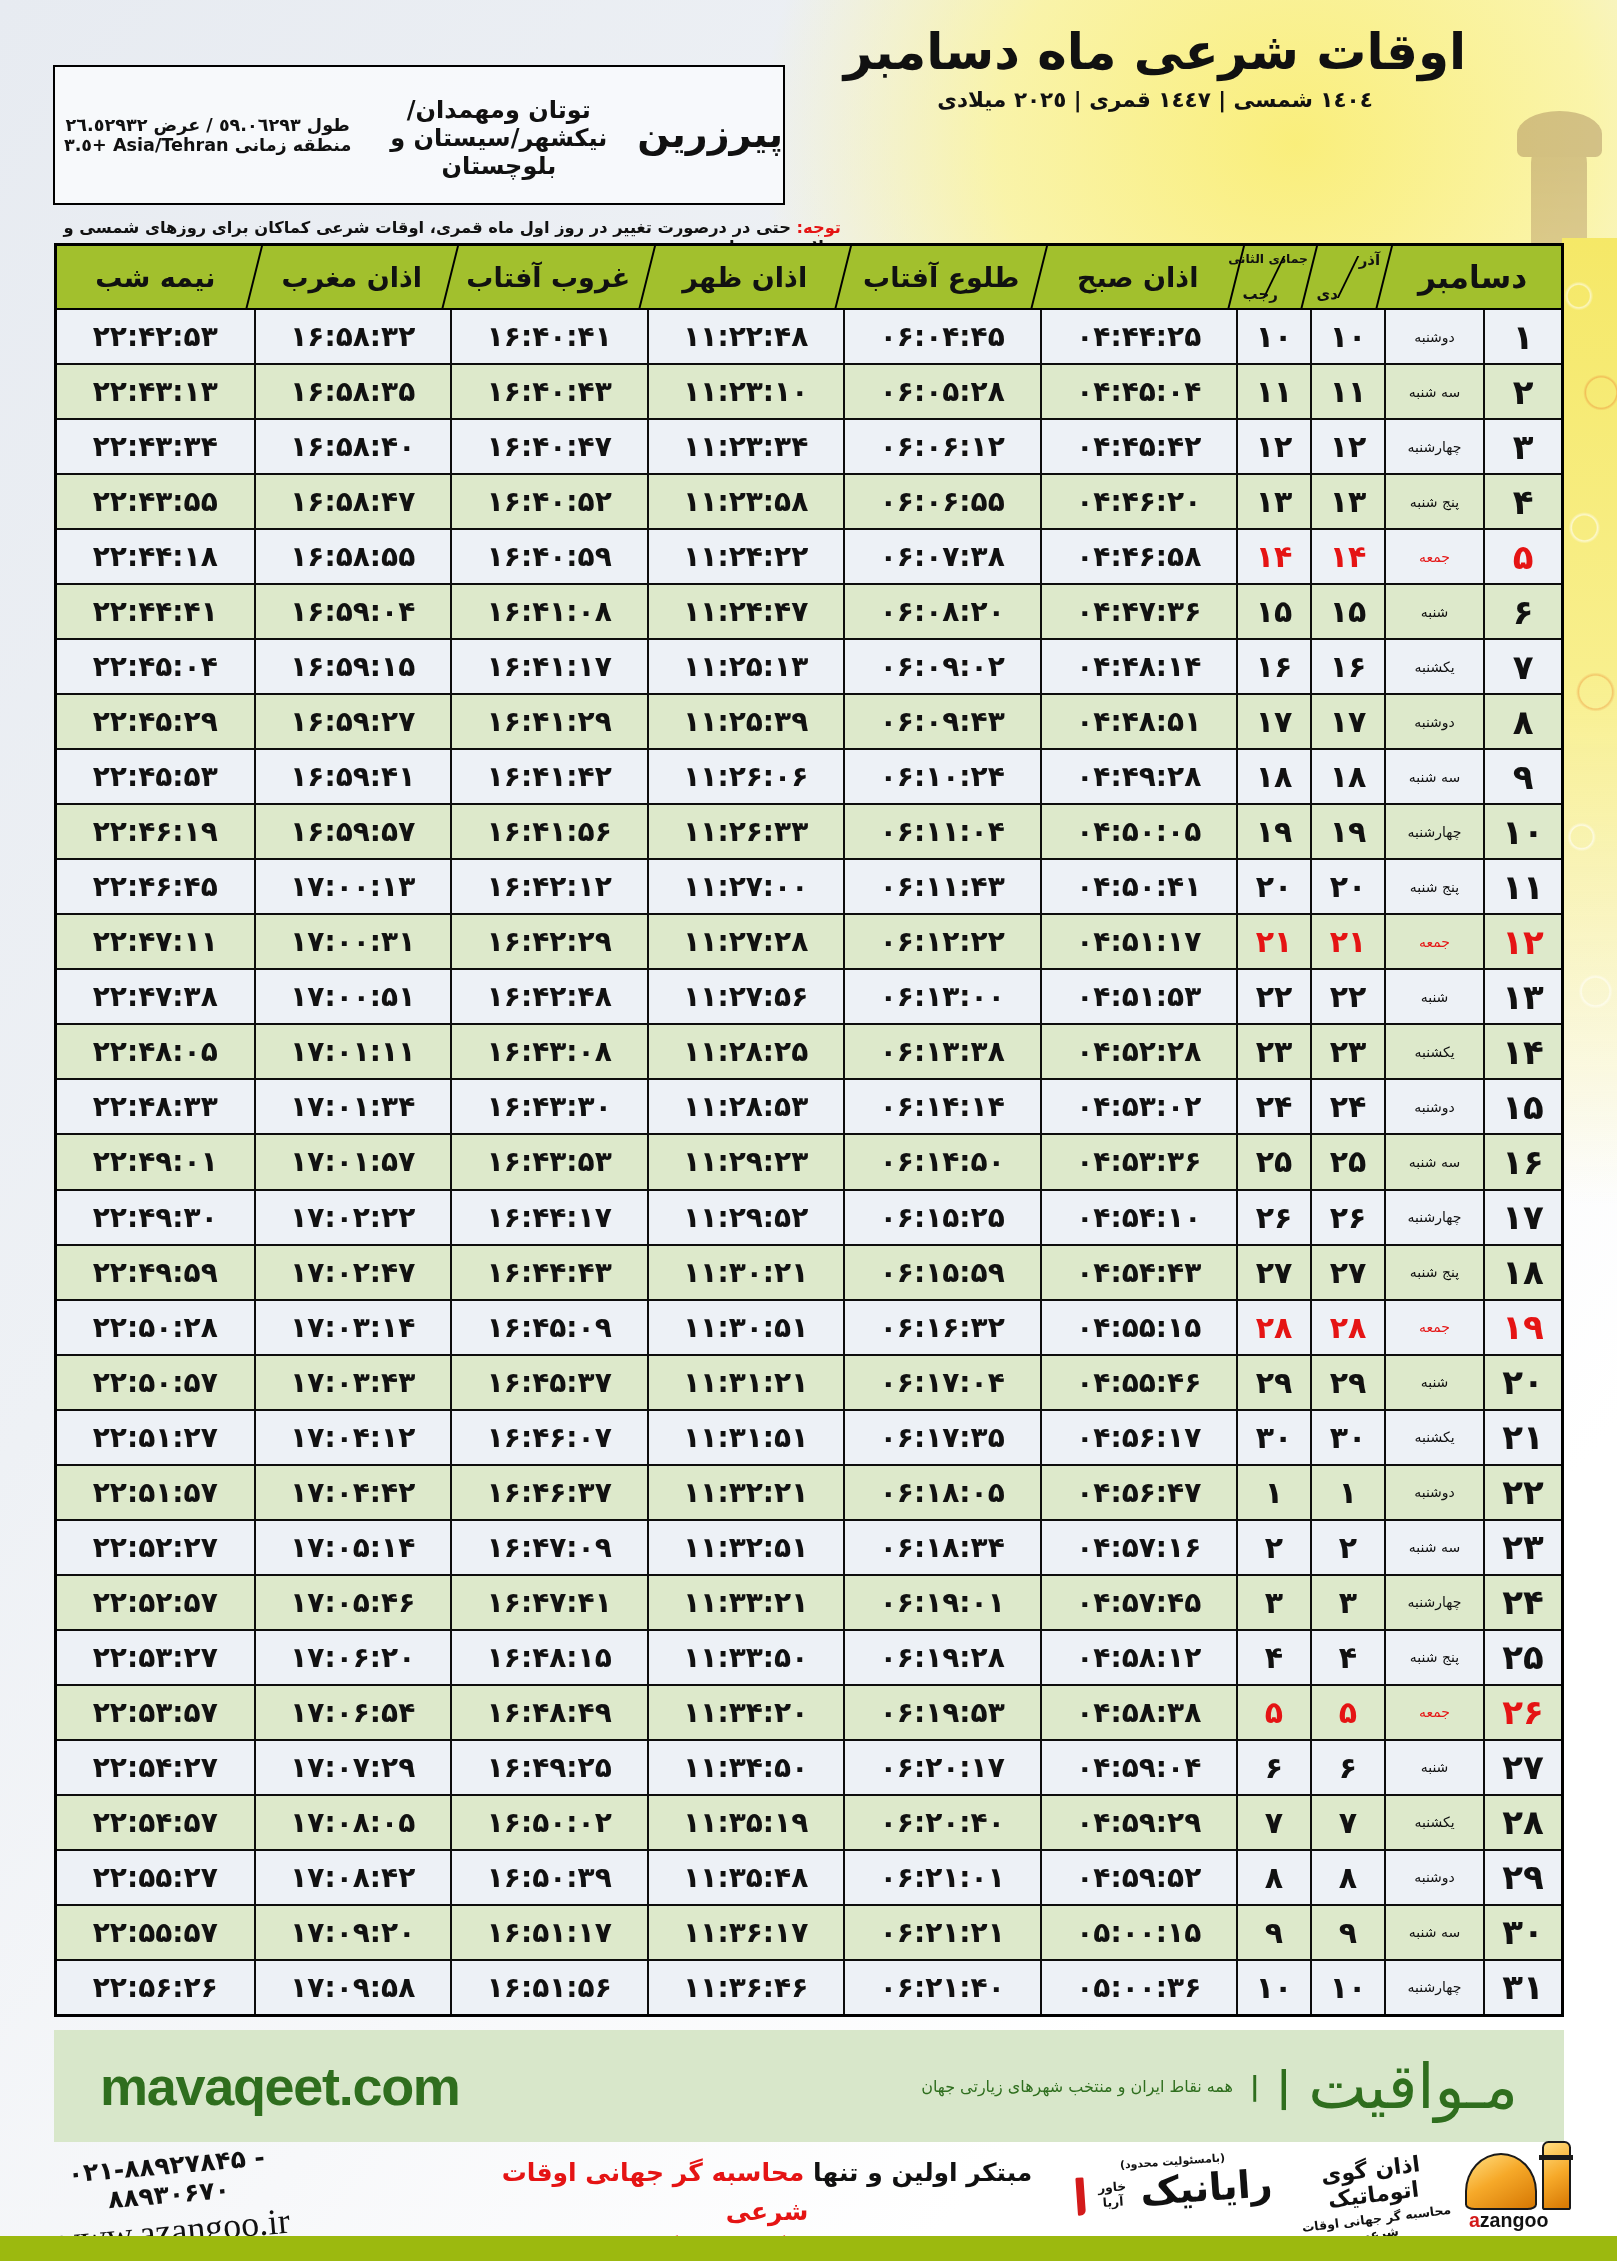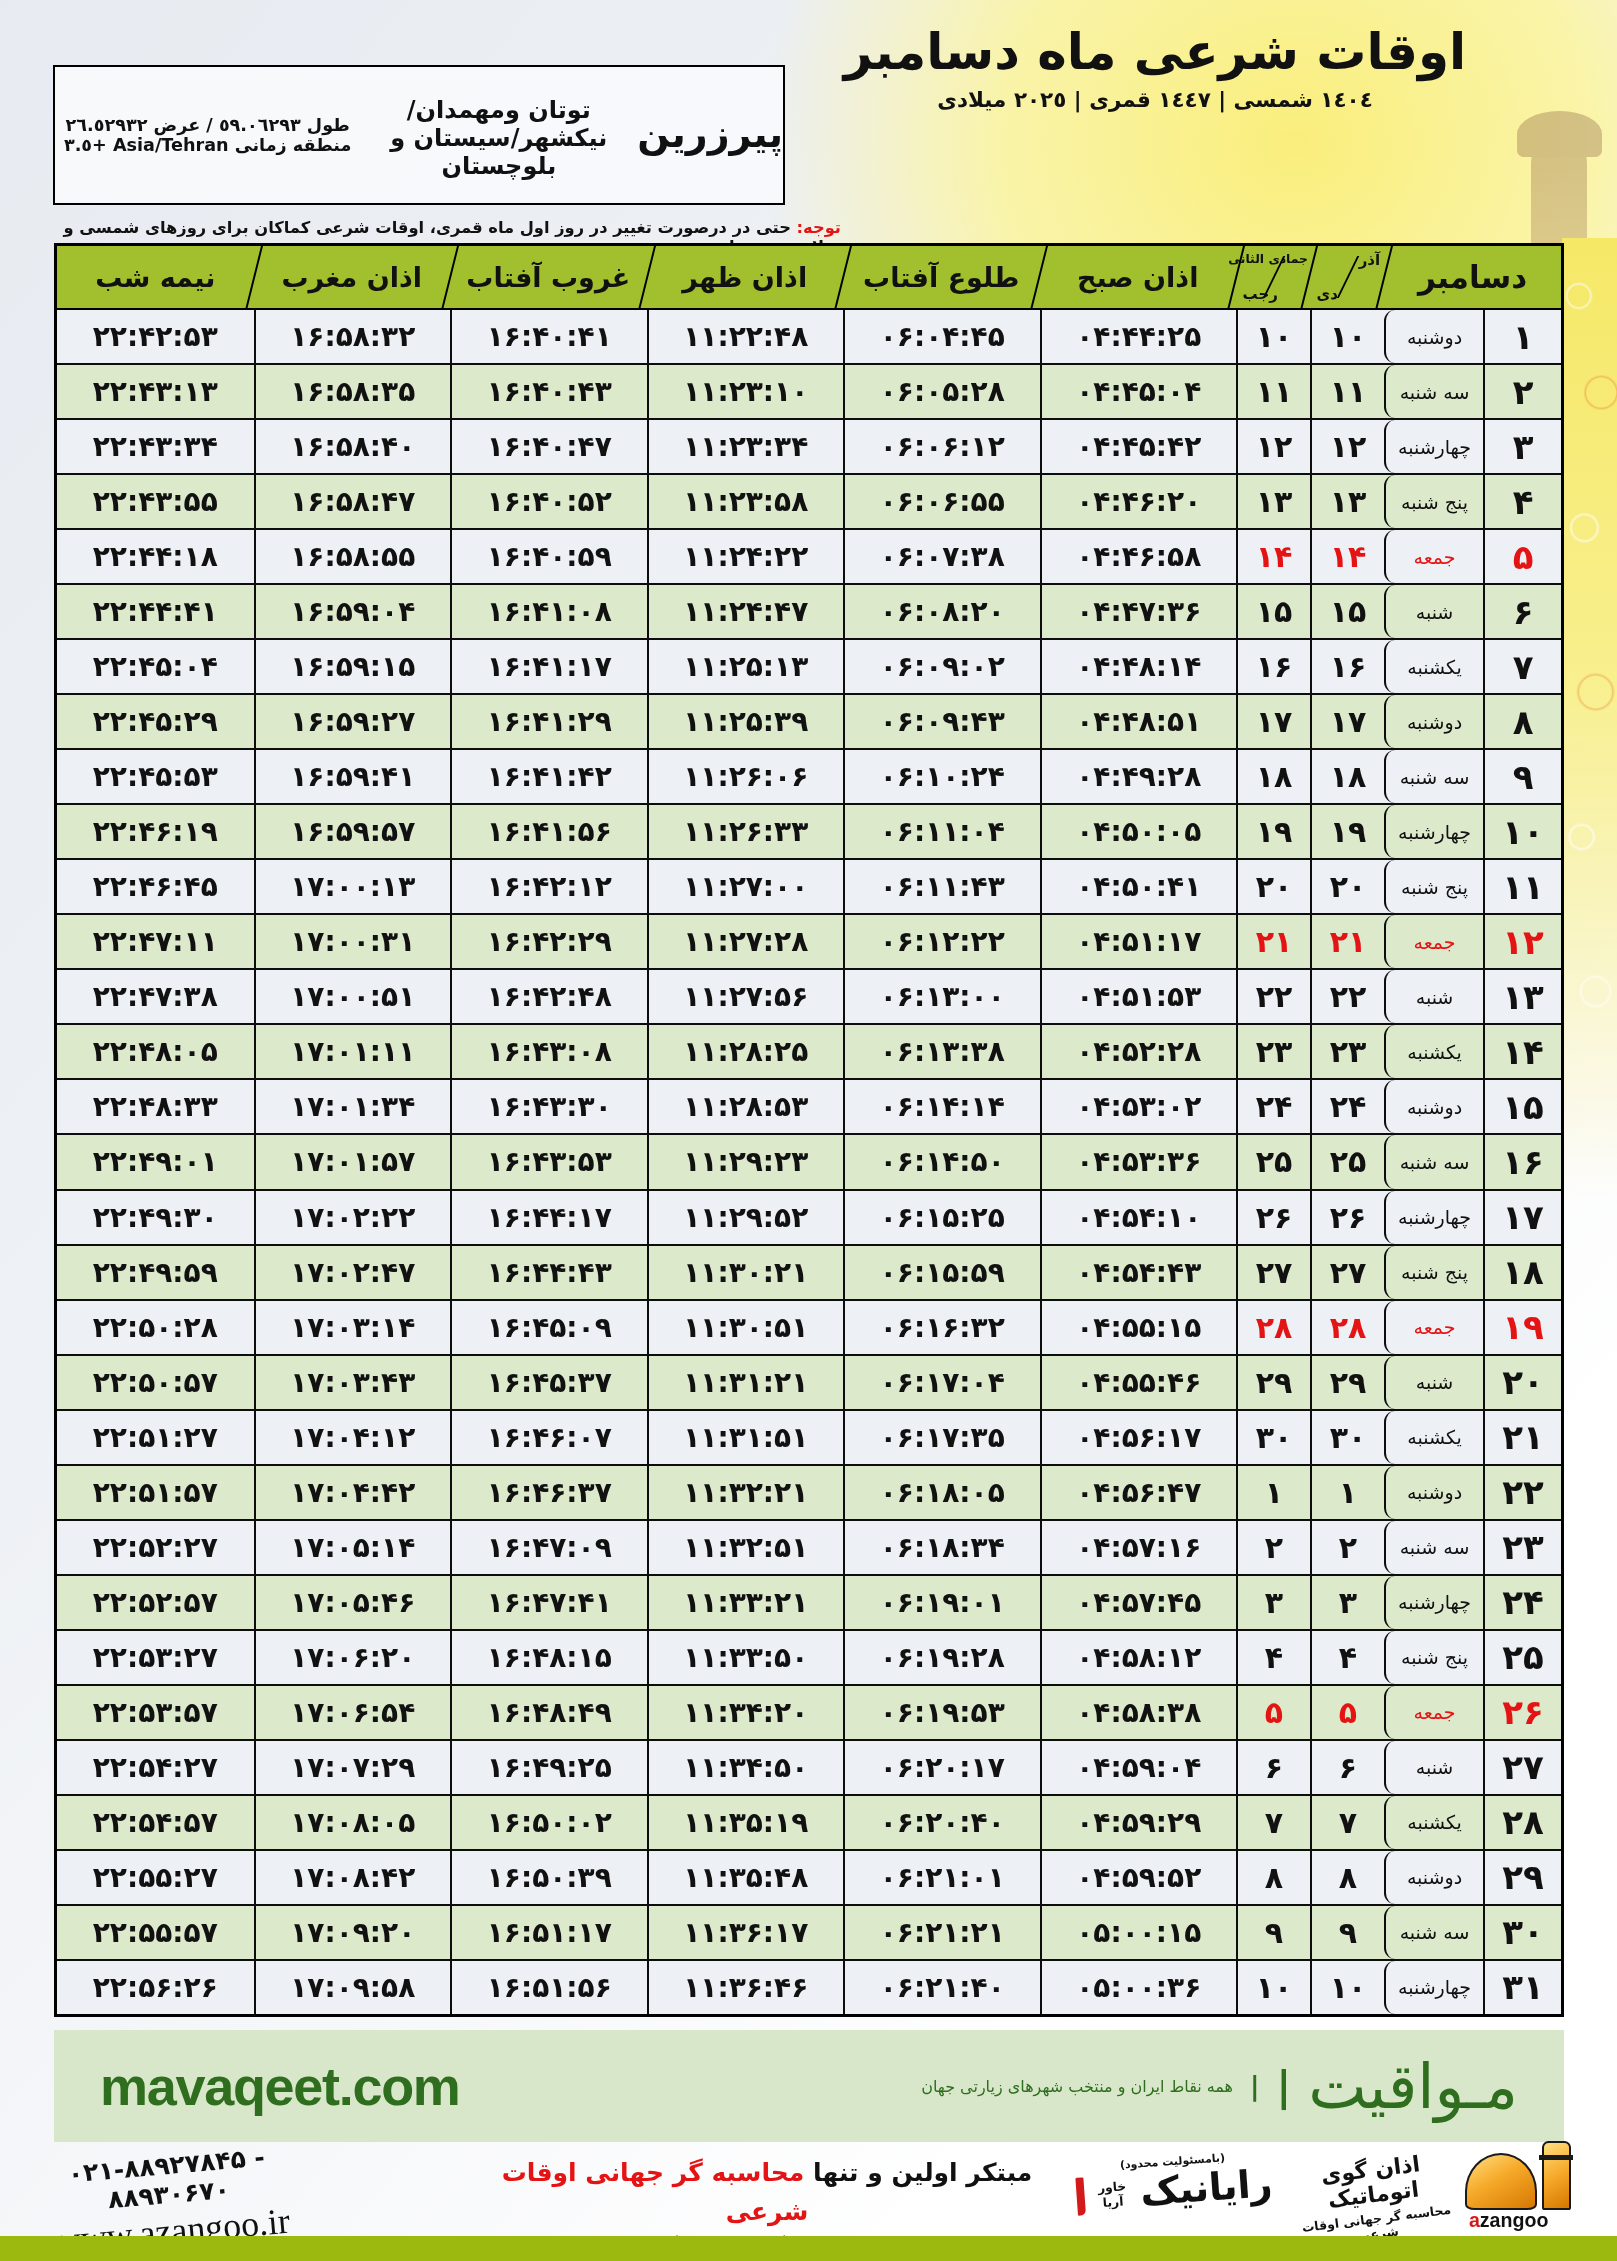--- a/index.html
+++ b/index.html
@@ -57,21 +57,21 @@
   .hdr-sep { position:absolute; top:0; height:64px; width:2.3px; background:#000; transform:skewX(-14deg); }
   .tbody { height:1704px; display:flex; flex-direction:column; }
   .trow { flex:1; display:grid; direction:rtl; grid-template-columns:78px 99px 74px 74px repeat(6,1fr);
     border-bottom:2px solid #0d0d0d; }
   .trow:last-child { border-bottom:none; }
   .trow.white { background:#edf1f6; }
   .trow.green { background:#dde9cb; }
   .td { display:flex; align-items:center; justify-content:center; border-left:2px solid #0d0d0d; overflow:hidden; }
   .td:last-child { border-left:none;text-align:right; }
   .td.daynum { font-size:34px; font-weight:bold; }
-  .td.wd     { font-size:19px;border-radius:11px; }
+  .td.wd     { font-size:14px; }
   .td.mnum   { font-size:30px; font-weight:bold; }
   .td.time   { font-size:28px; font-weight:bold; letter-spacing:0.3px; }
   .trow.friday .daynum, .trow.friday .wd, .trow.friday .mnum { color:#e51414; }
   
   .mavaqeet { position:absolute; left:54px; top:2030px; width:1510px; height:112px; background:#d8e7ca;
     color:#2f6e1e; display:flex; align-items:center; direction:rtl; padding:0 46px; gap:17px; }
   .mv-brand { font-size:62px; font-weight:normal; }
   .mv-pipe  { font-size:40px; font-weight:bold; }
   .mv-site  { font-size:32px; font-weight:bold; white-space:nowrap; }
   .mv-pipe2 { font-size:26px; font-weight:bold; }

